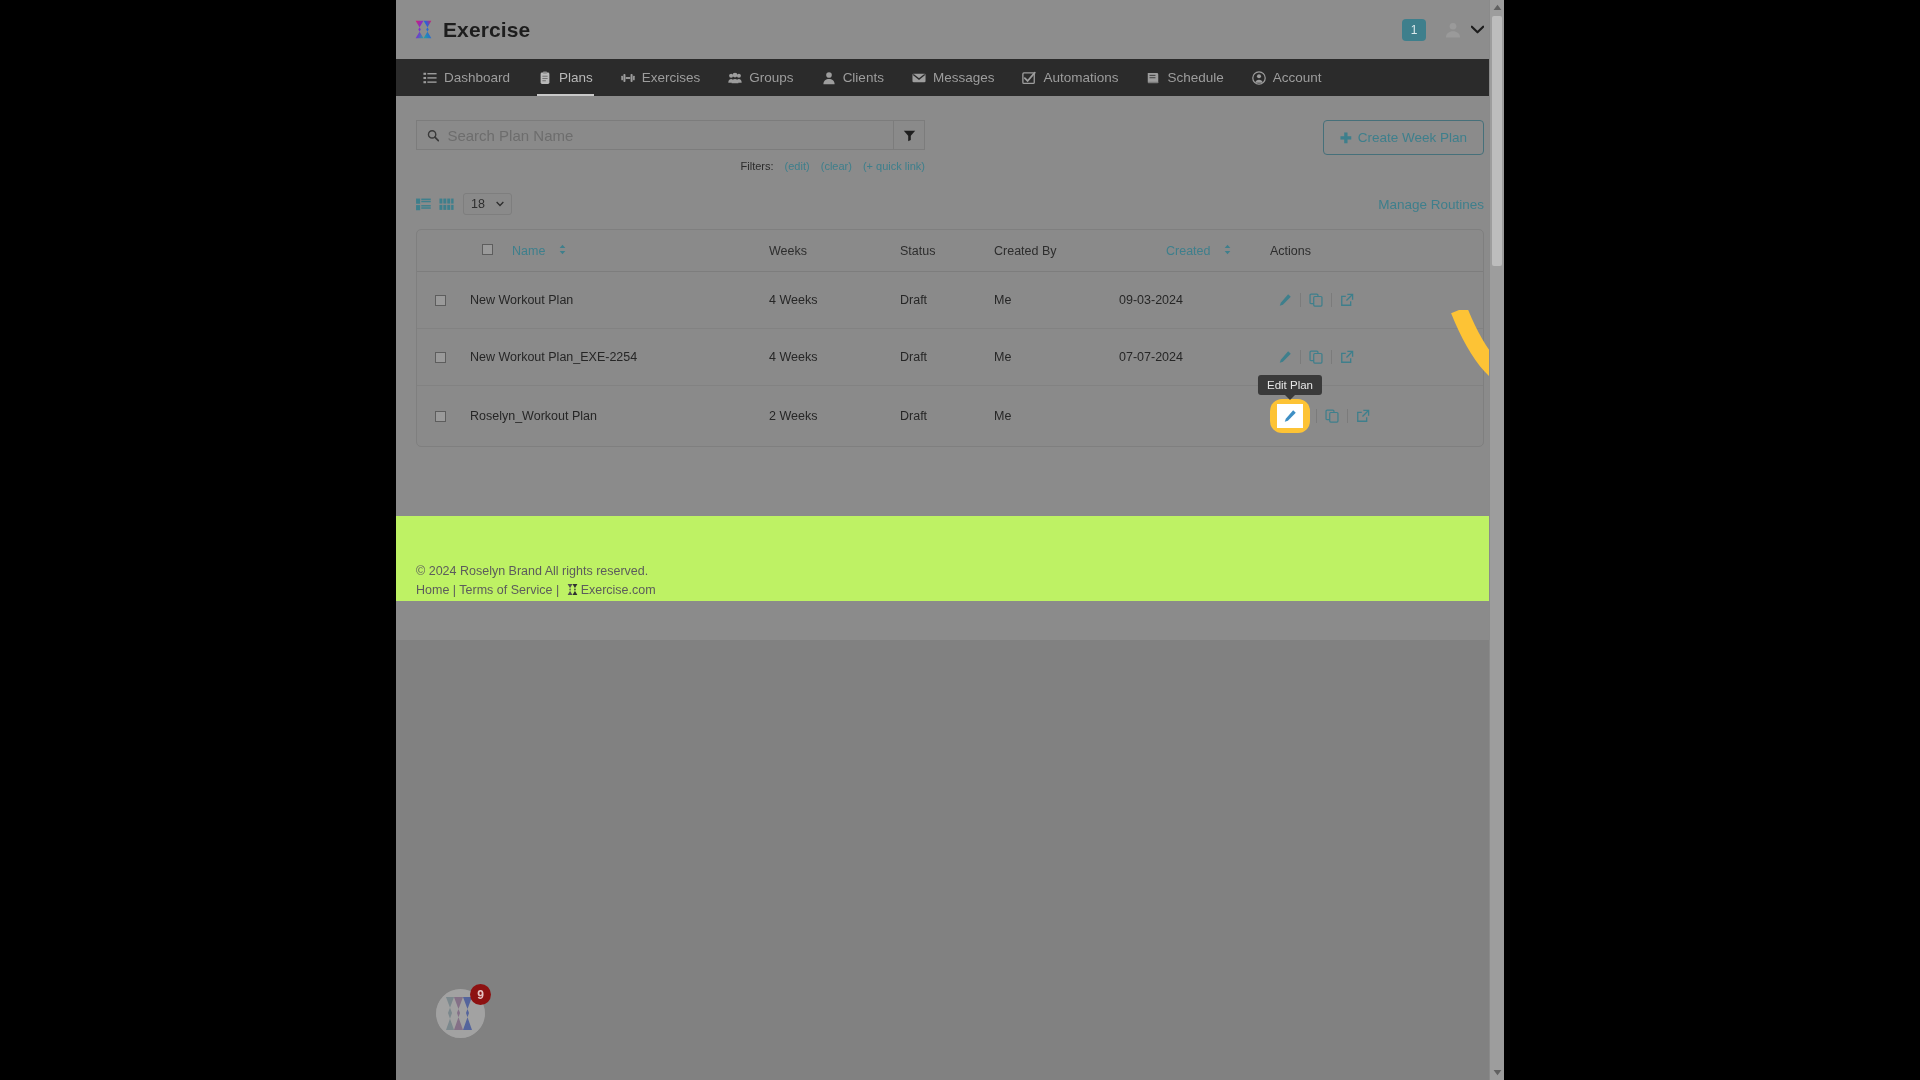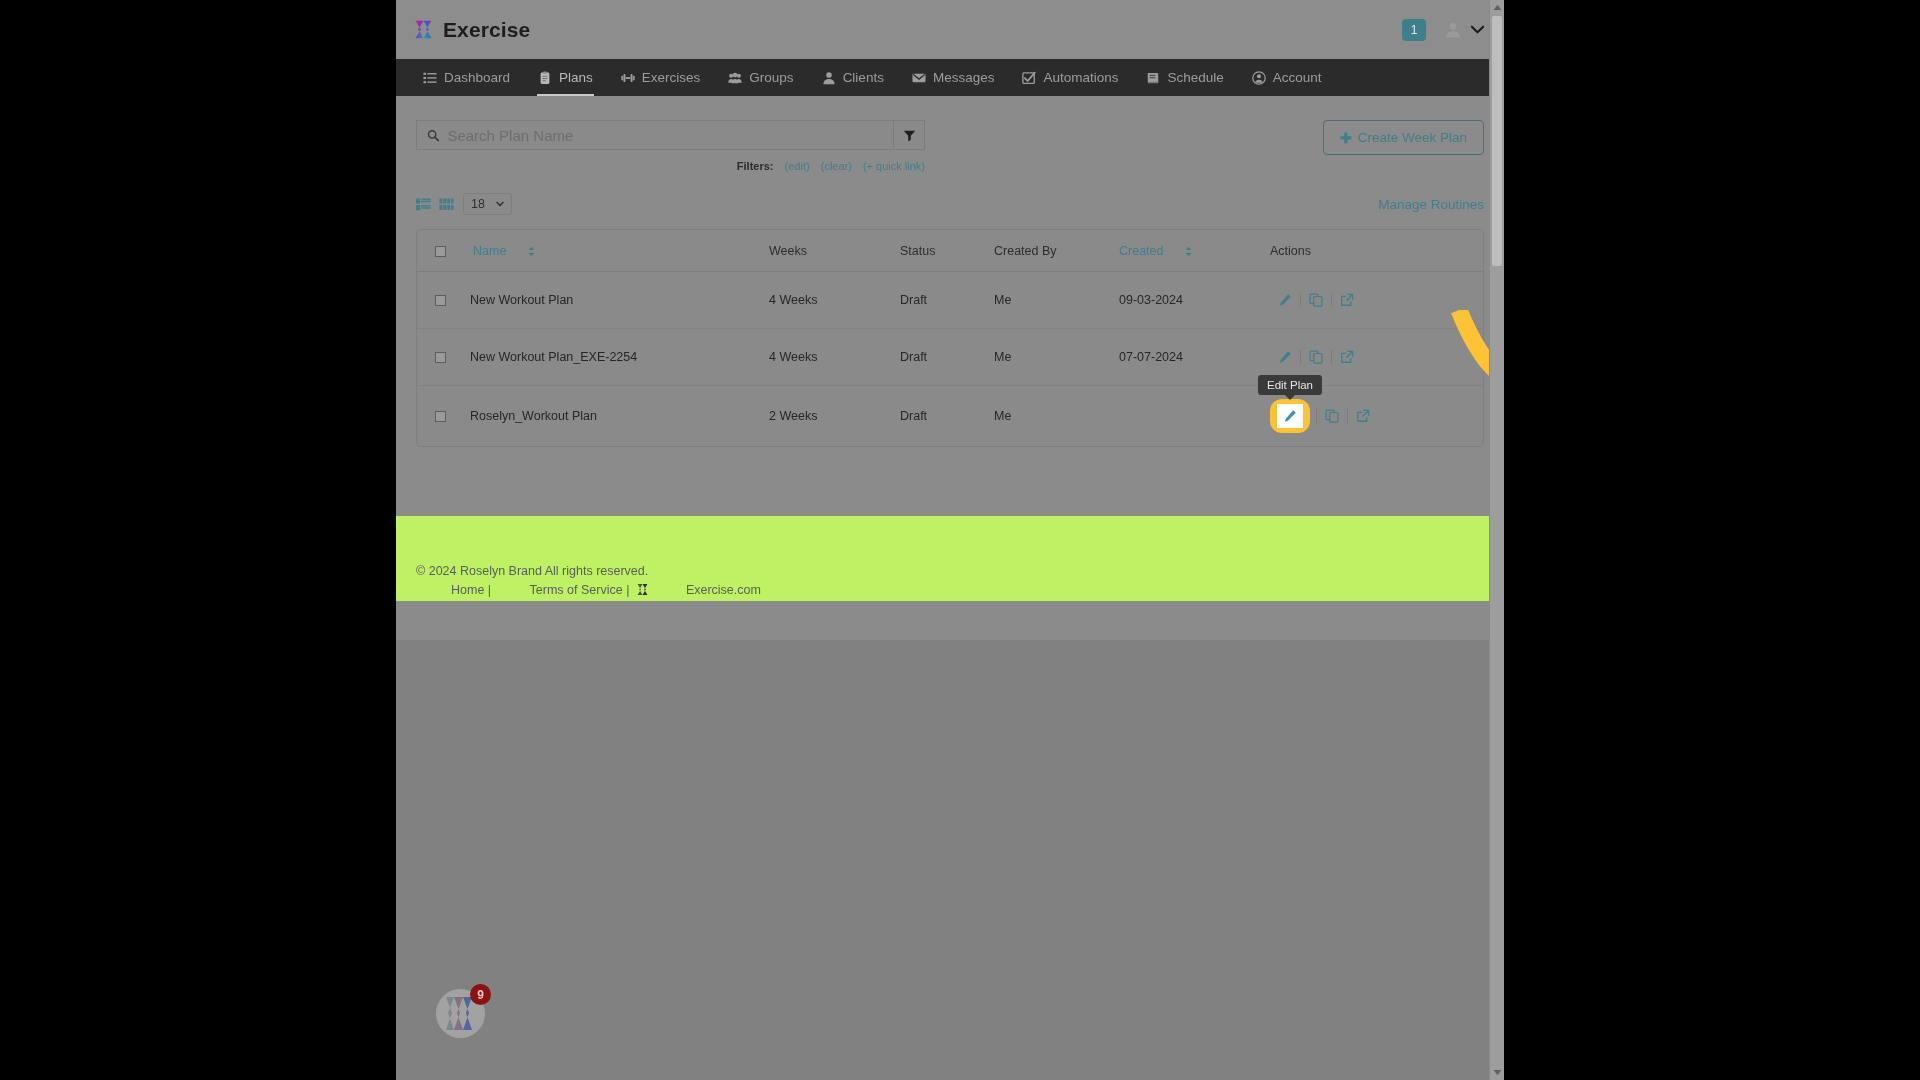--- a/index.html
+++ b/index.html
@@ -131,21 +131,21 @@
     display: flex; align-items: center; justify-content: center;
     cursor: pointer;
   }
   .filter-icon { width: 13px; height: 13px; display:block; }
   .filters-line {
     text-align: right;
     margin-top: 10px;
     font-size: 11px;
     color: #2b2b2b;
   }
-  .filters-label { font-weight: bold; padding-left: 24px; }
+  .filters-label { font-weight: normal; padding-left: 24px; }
   .filters-line a { color: #3e7f8c; text-decoration: none; padding-left: 8px; }
   .create-btn {
     margin-left: auto;
     border: 1px solid #46707a;
     border-radius: 4px;
     background: transparent;
     color: #3e7f8c;
     font-size: 13.5px;
     font-family: "Liberation Sans", sans-serif;
     padding: 9px 16px;
@@ -190,21 +190,21 @@
     color: #2d2d2d;
     padding: 14px 0 13px 0;
     border-bottom: 1px solid #7d7d7d;
   }
   th.c-name { padding-left: 18px; width: 352px; color: #3e7f8c; }
   th.c-size { width: 131px; }
   th.c-status { width: 94px; }
   th.c-createdby { width: 125px; }
   th.c-created { width: 151px; color: #3e7f8c; }
   th.c-actions { }
-  .th-inner { display: flex; align-items: center; gap: 22px; }
+  .th-inner { display: flex; align-items: flex-start; gap: 14px; margin-left: 47px; }
   .sort-glyph { width: 7px; height: 11px; display:block; }
   .hdr-chk {
     width: 11px; height: 11px;
     border: 1px solid #5d5d5d; background: #9a9a9a;
     display: inline-block; flex: none;
     margin-right: 5px;
     cursor: pointer;
   }
   tbody td {
     font-size: 12.5px; color: #262626;
@@ -266,21 +266,21 @@
     border-top: 5px solid #3a3a3a;
   }
   
   .footer {
     background: #bef264;
     padding: 46px 20px 0 20px;
     color: #5c5c5c;
     font-size: 12.5px;
     line-height: 1.55;
   }
-  .footer a { color: #5c5c5c; text-decoration: none; margin-left: 35px; }
+  .footer a { color: #5c5c5c; text-decoration: none; }
   .footer-logo { width: 13px; height: 13px; vertical-align: -2px; margin: 0 2px 0 3px; }
   .lower-dim {
     position: absolute;
     left: 0; right: 0; top: 640px; bottom: 0;
     background: #818181;
   }
   
   .chat-widget {
     position: absolute;
     left: 40px; bottom: 42px;

